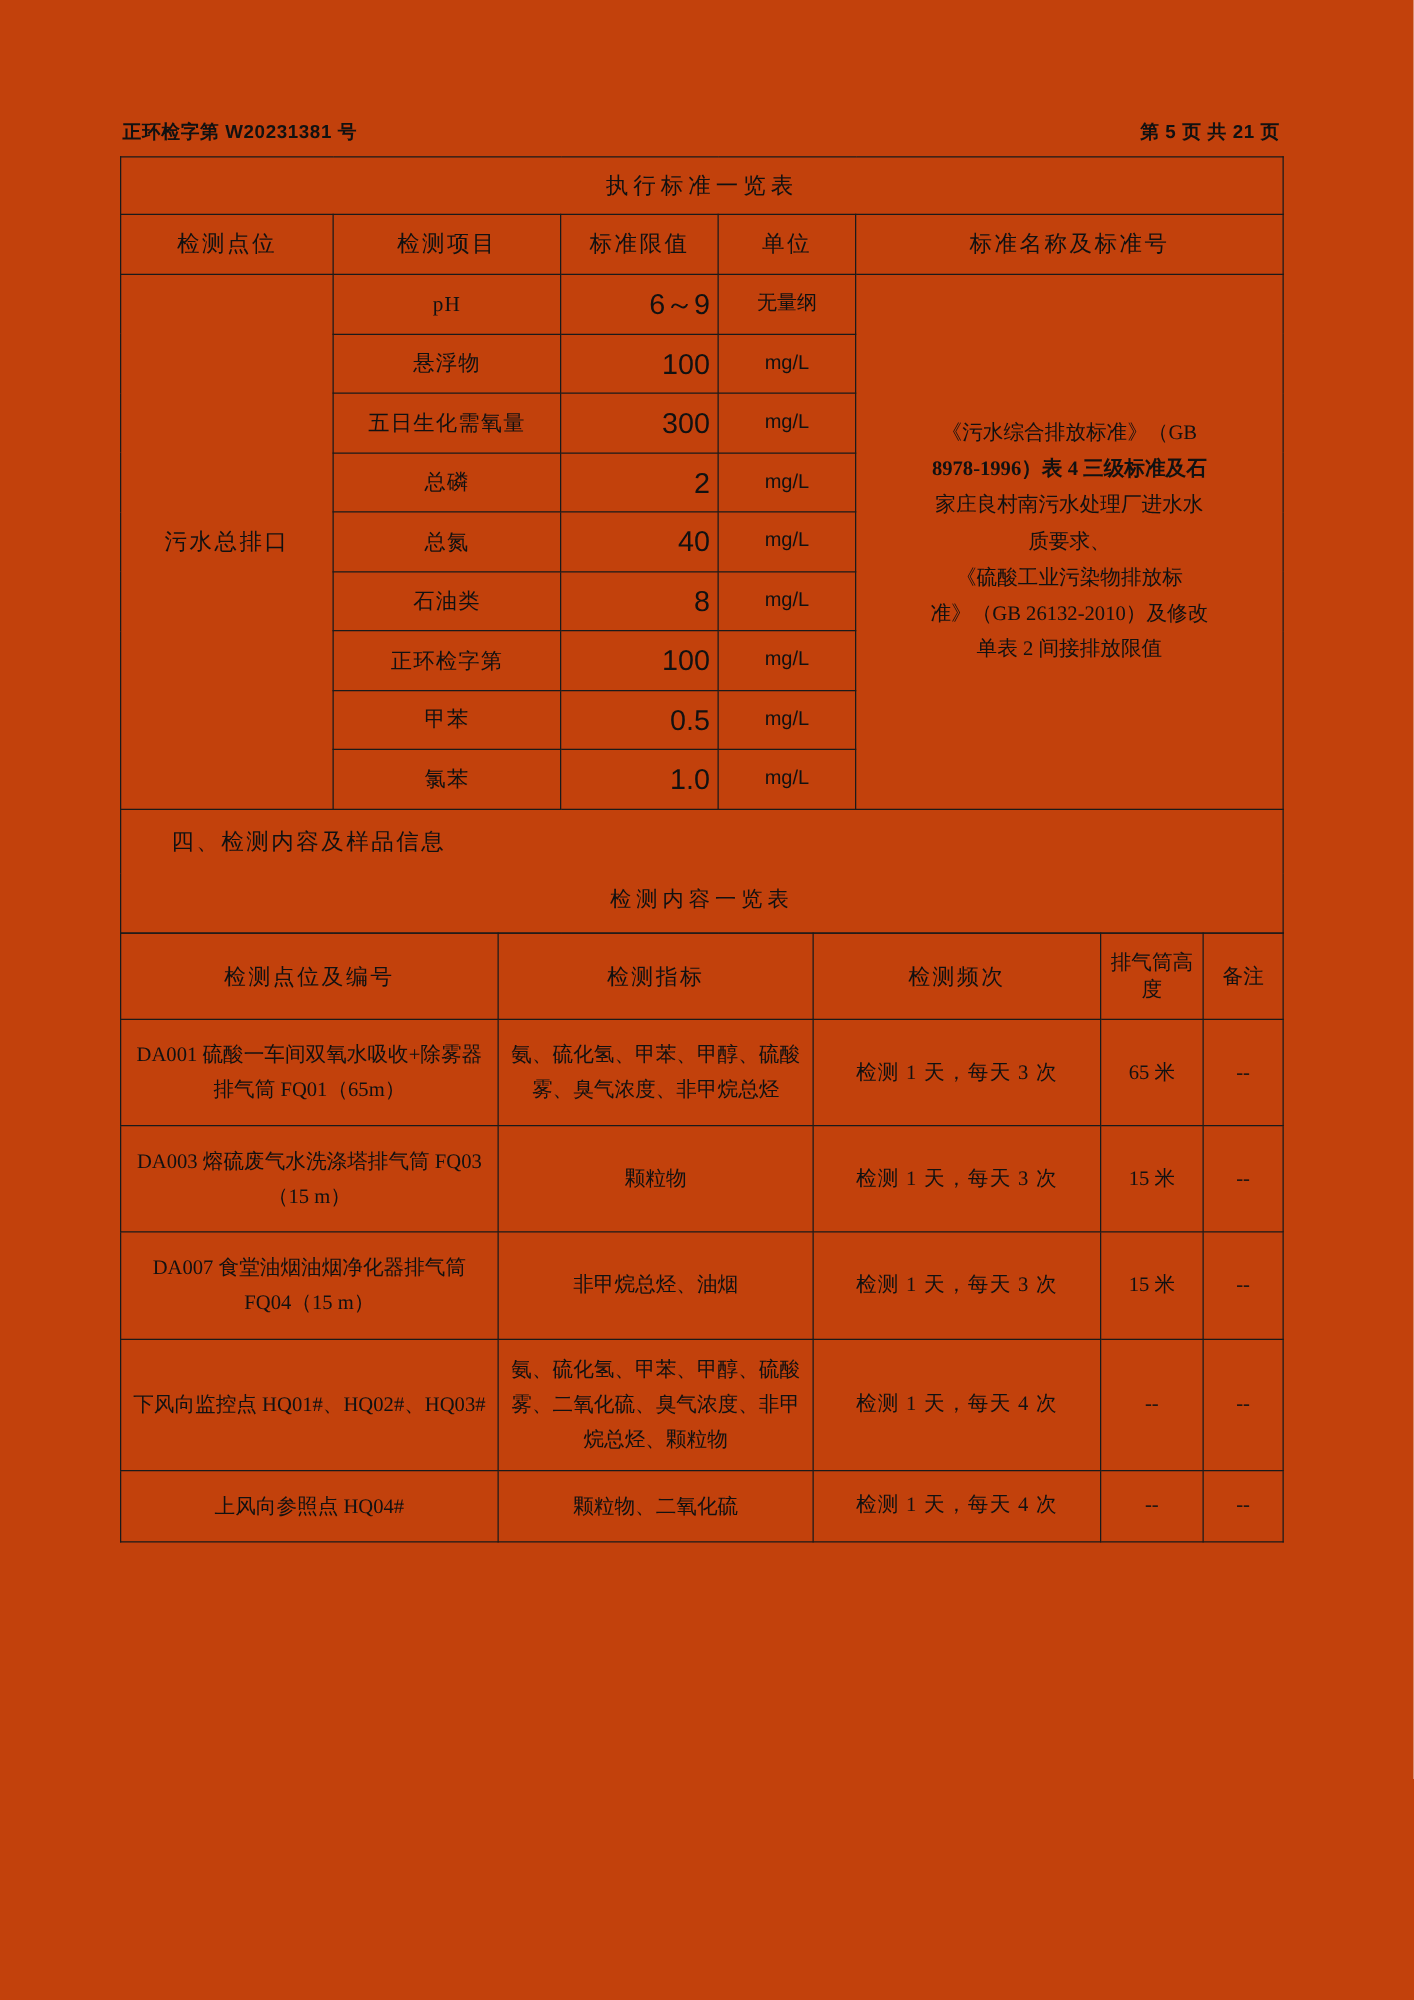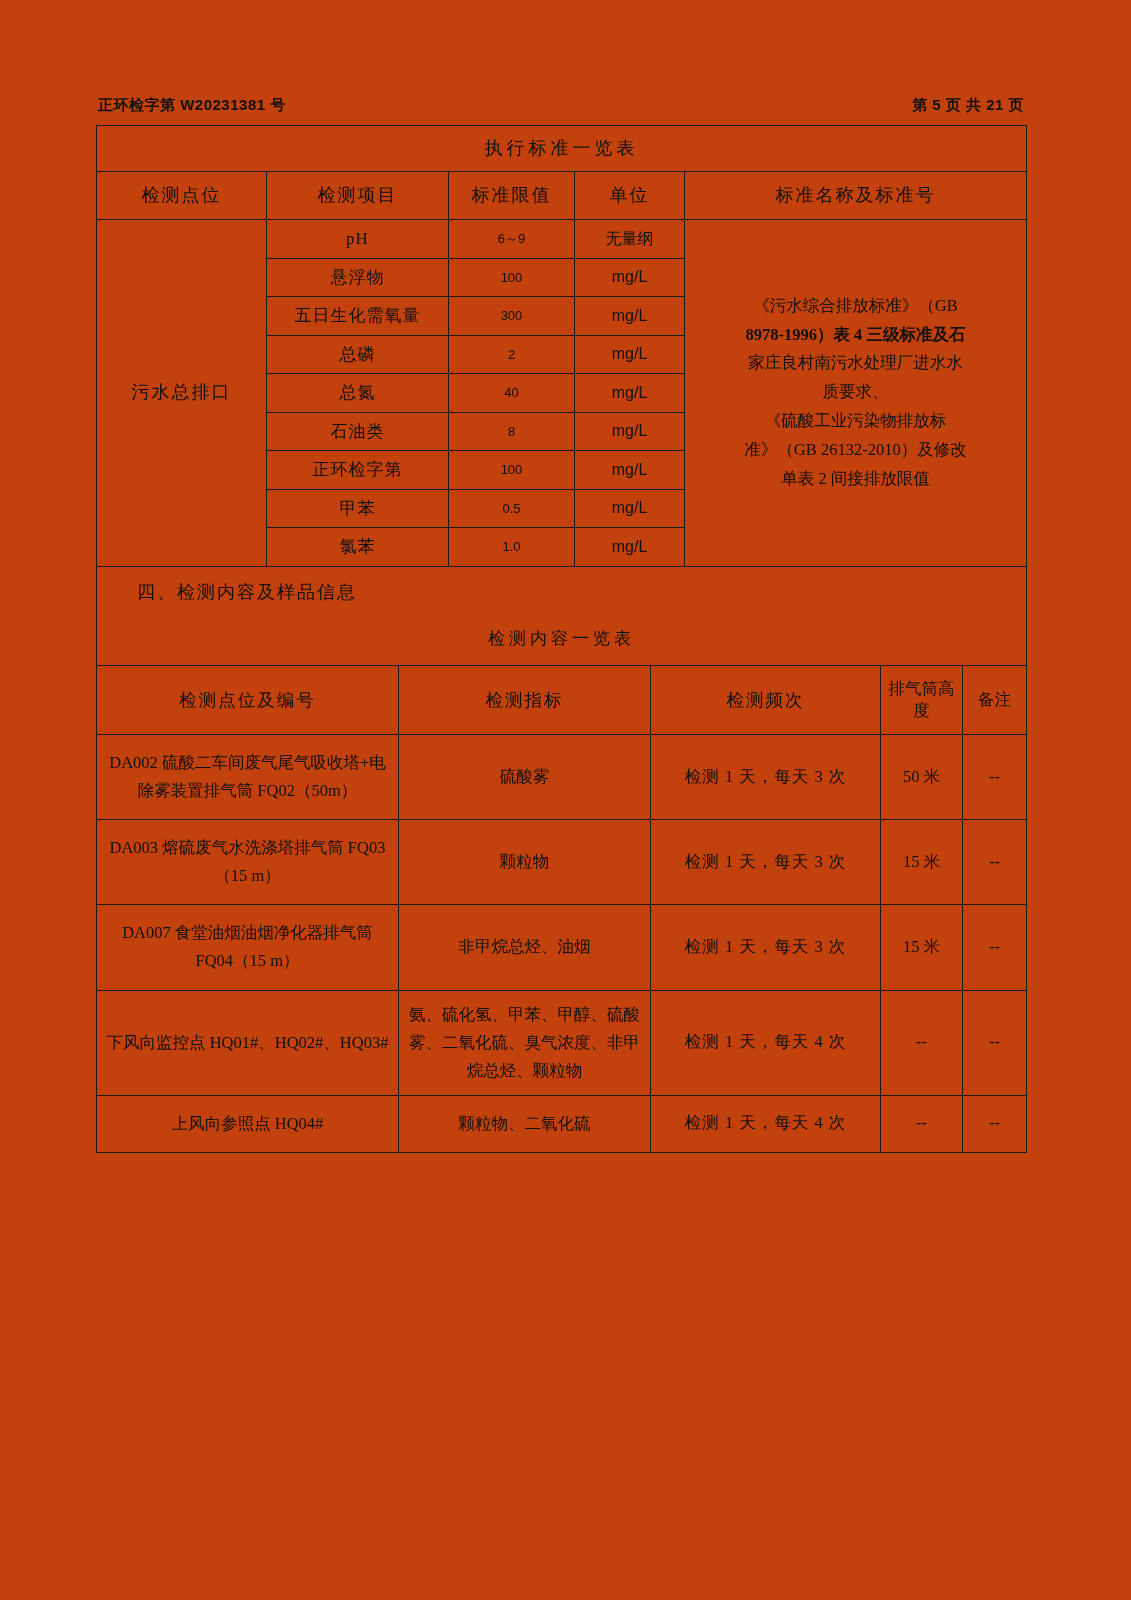--- a/index.html
+++ b/index.html
@@ -66,21 +66,21 @@
     font-size: 16.5px;
     line-height: 1.75;
     padding: 8px 22px;
     text-align: center;
   }
   .point-cell {
     font-size: 18px;
     letter-spacing: 2px;
   }
   .item-cell { font-size: 17px; letter-spacing: 1px; }
-  .limit-cell { font-size: 13px; font-family: "Liberation Sans", sans-serif; }
+  .limit-cell { font-size: 23px; font-family: "Liberation Sans", sans-serif; text-align: right; }
   .unit-cell { font-size: 16px; font-family: "Liberation Sans", sans-serif; }
 
   .section-row td {
     text-align: left;
     padding: 12px 18px 12px 40px;
     font-size: 18px;
     letter-spacing: 2px;
     border-top: 1.3px solid #1a1a1a;
     border-bottom: none;
   }
@@ -209,24 +209,24 @@
       <tbody>
         <tr>
           <td class="hcell">检测点位及编号</td>
           <td class="hcell">检测指标</td>
           <td class="hcell">检测频次</td>
           <td class="hcell small">排气筒高度</td>
           <td class="hcell small">备注</td>
         </tr>
 
         <tr>
-          <td class="pointcell">DA002 硫酸二车间废气尾气吸收塔+电除雾装置排气筒 FQ02（50m）</td>
-          <td class="indexcell">硫酸雾</td>
+          <td class="pointcell">DA001 硫酸一车间双氧水吸收+除雾器排气筒 FQ01（65m）</td>
+          <td class="indexcell">氨、硫化氢、甲苯、甲醇、硫酸雾、臭气浓度、非甲烷总烃</td>
           <td class="freqcell">检测 1 天，每天 3 次</td>
-          <td>50 米</td>
+          <td>65 米</td>
           <td>--</td>
         </tr>
         <tr>
           <td class="pointcell">DA003 熔硫废气水洗涤塔排气筒 FQ03（15 m）</td>
           <td class="indexcell">颗粒物</td>
           <td class="freqcell">检测 1 天，每天 3 次</td>
           <td>15 米</td>
           <td>--</td>
         </tr>
         <tr>

